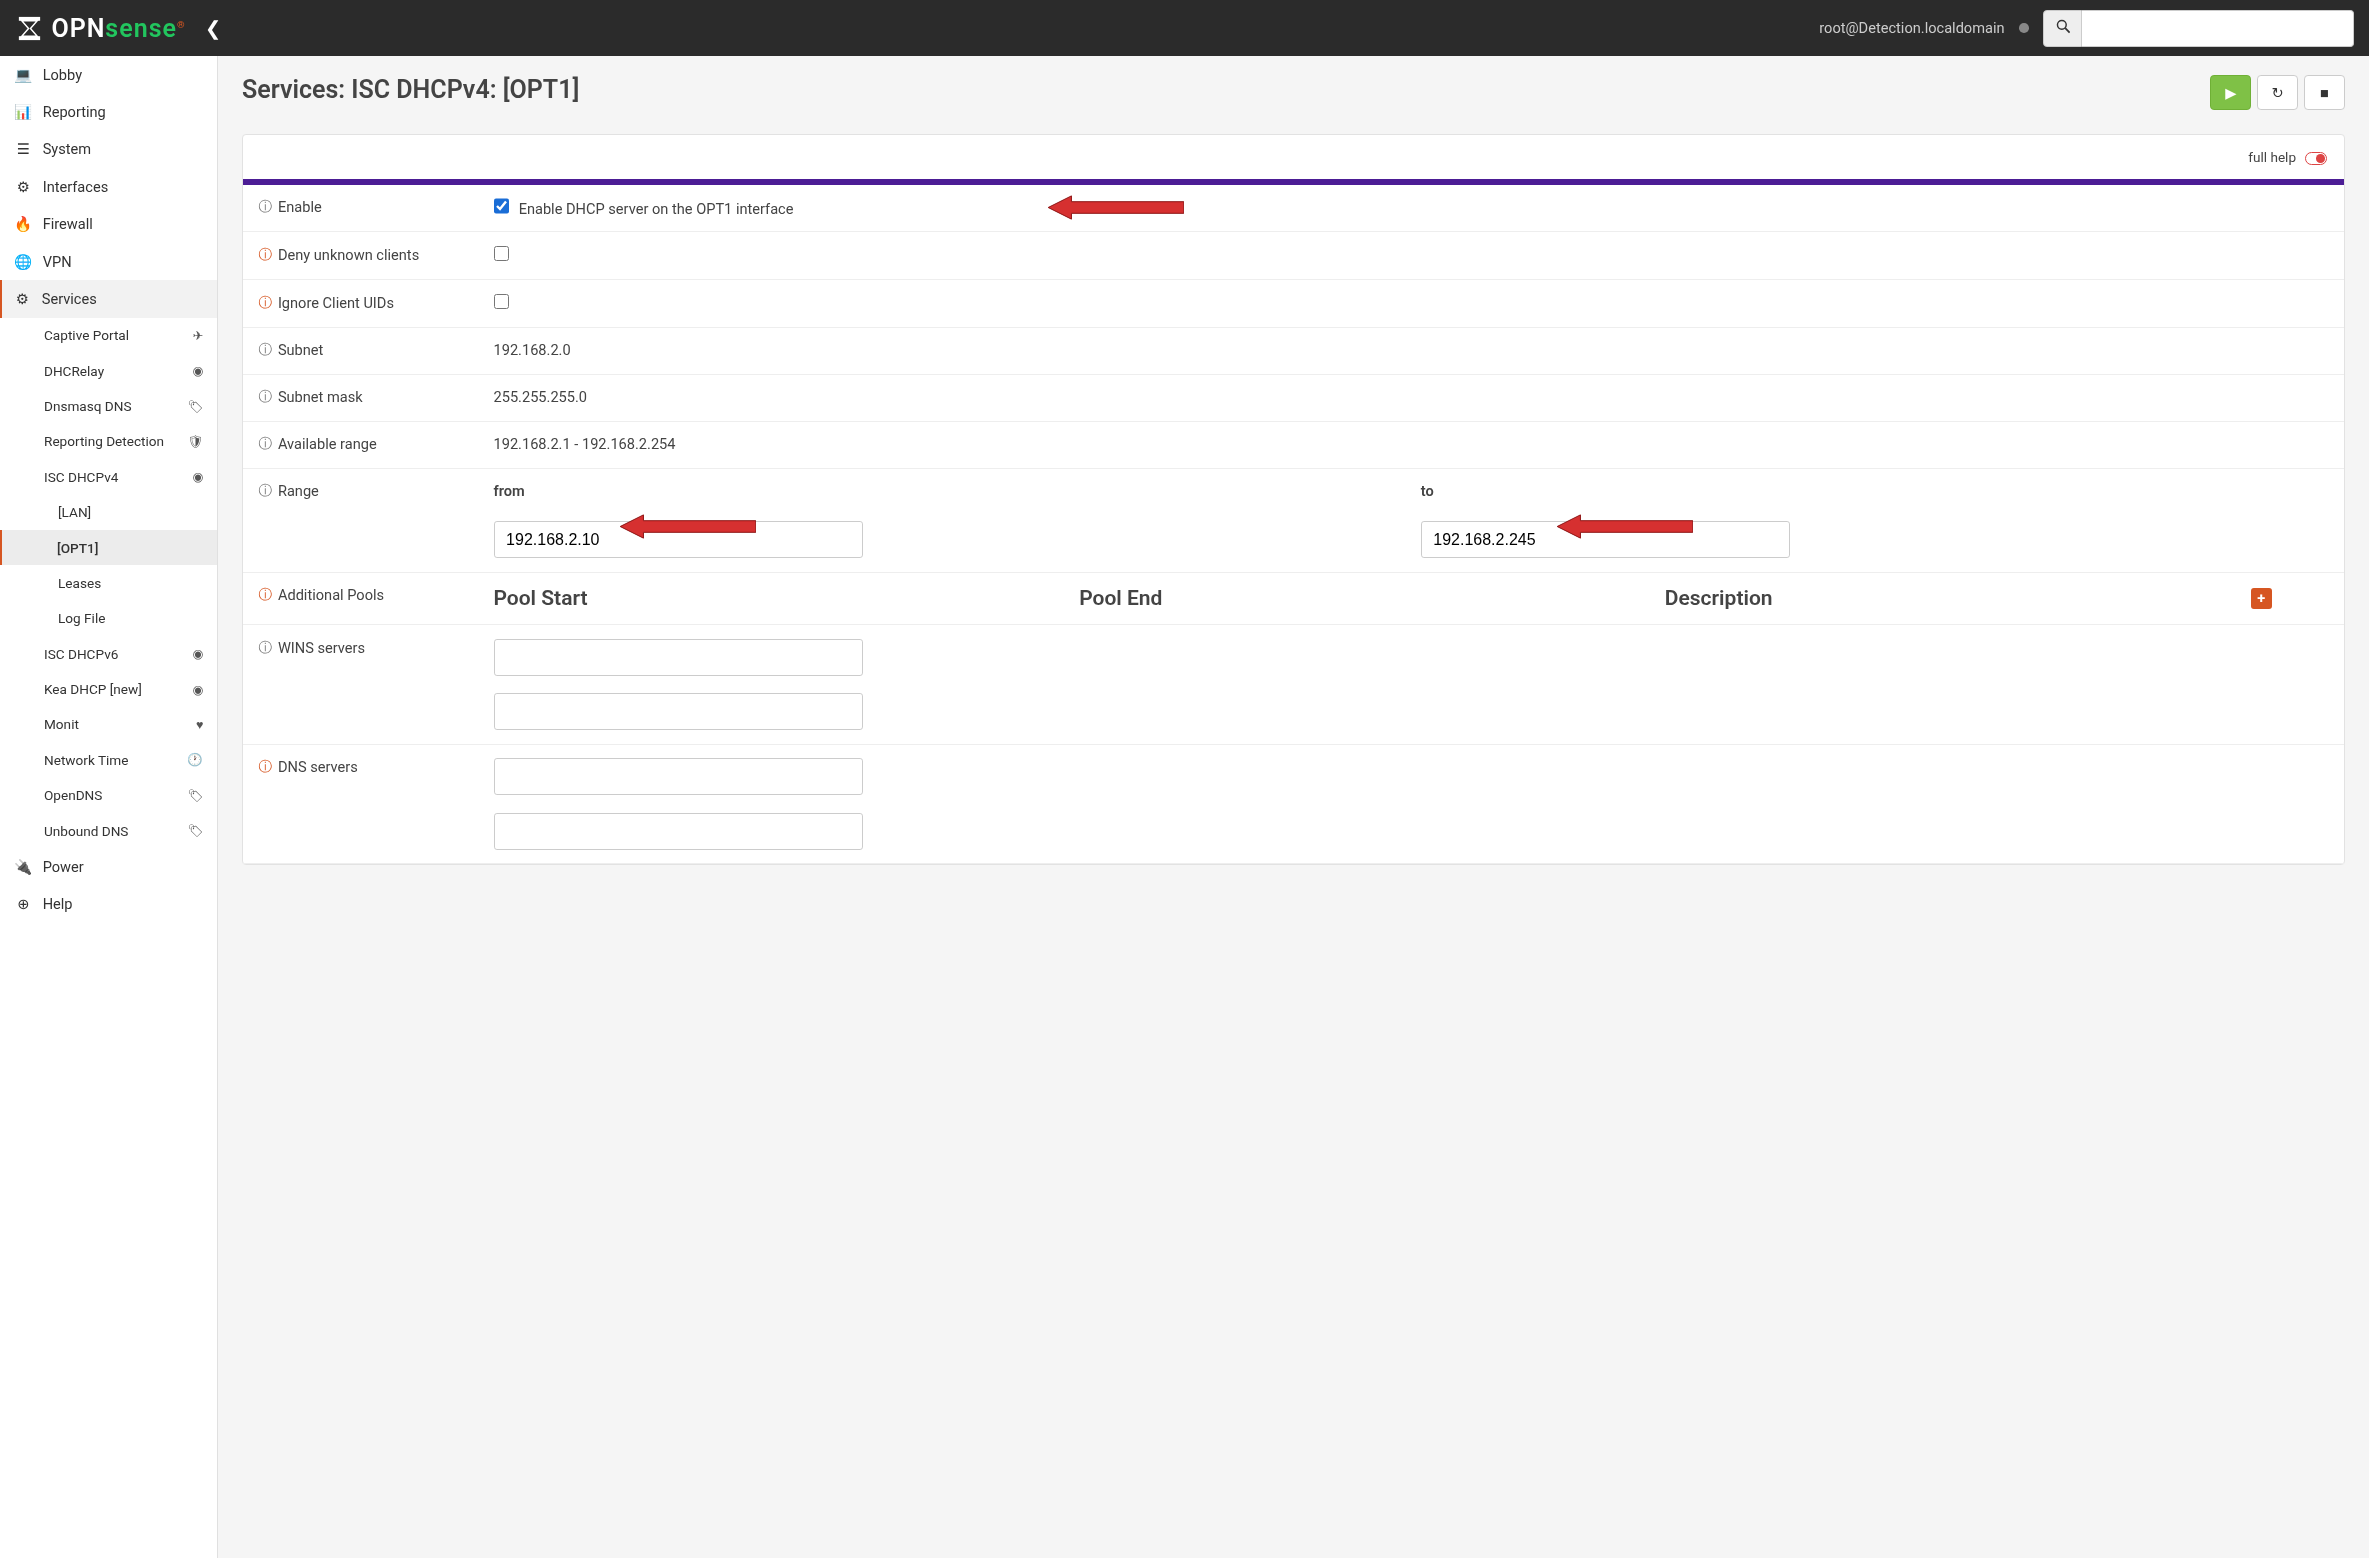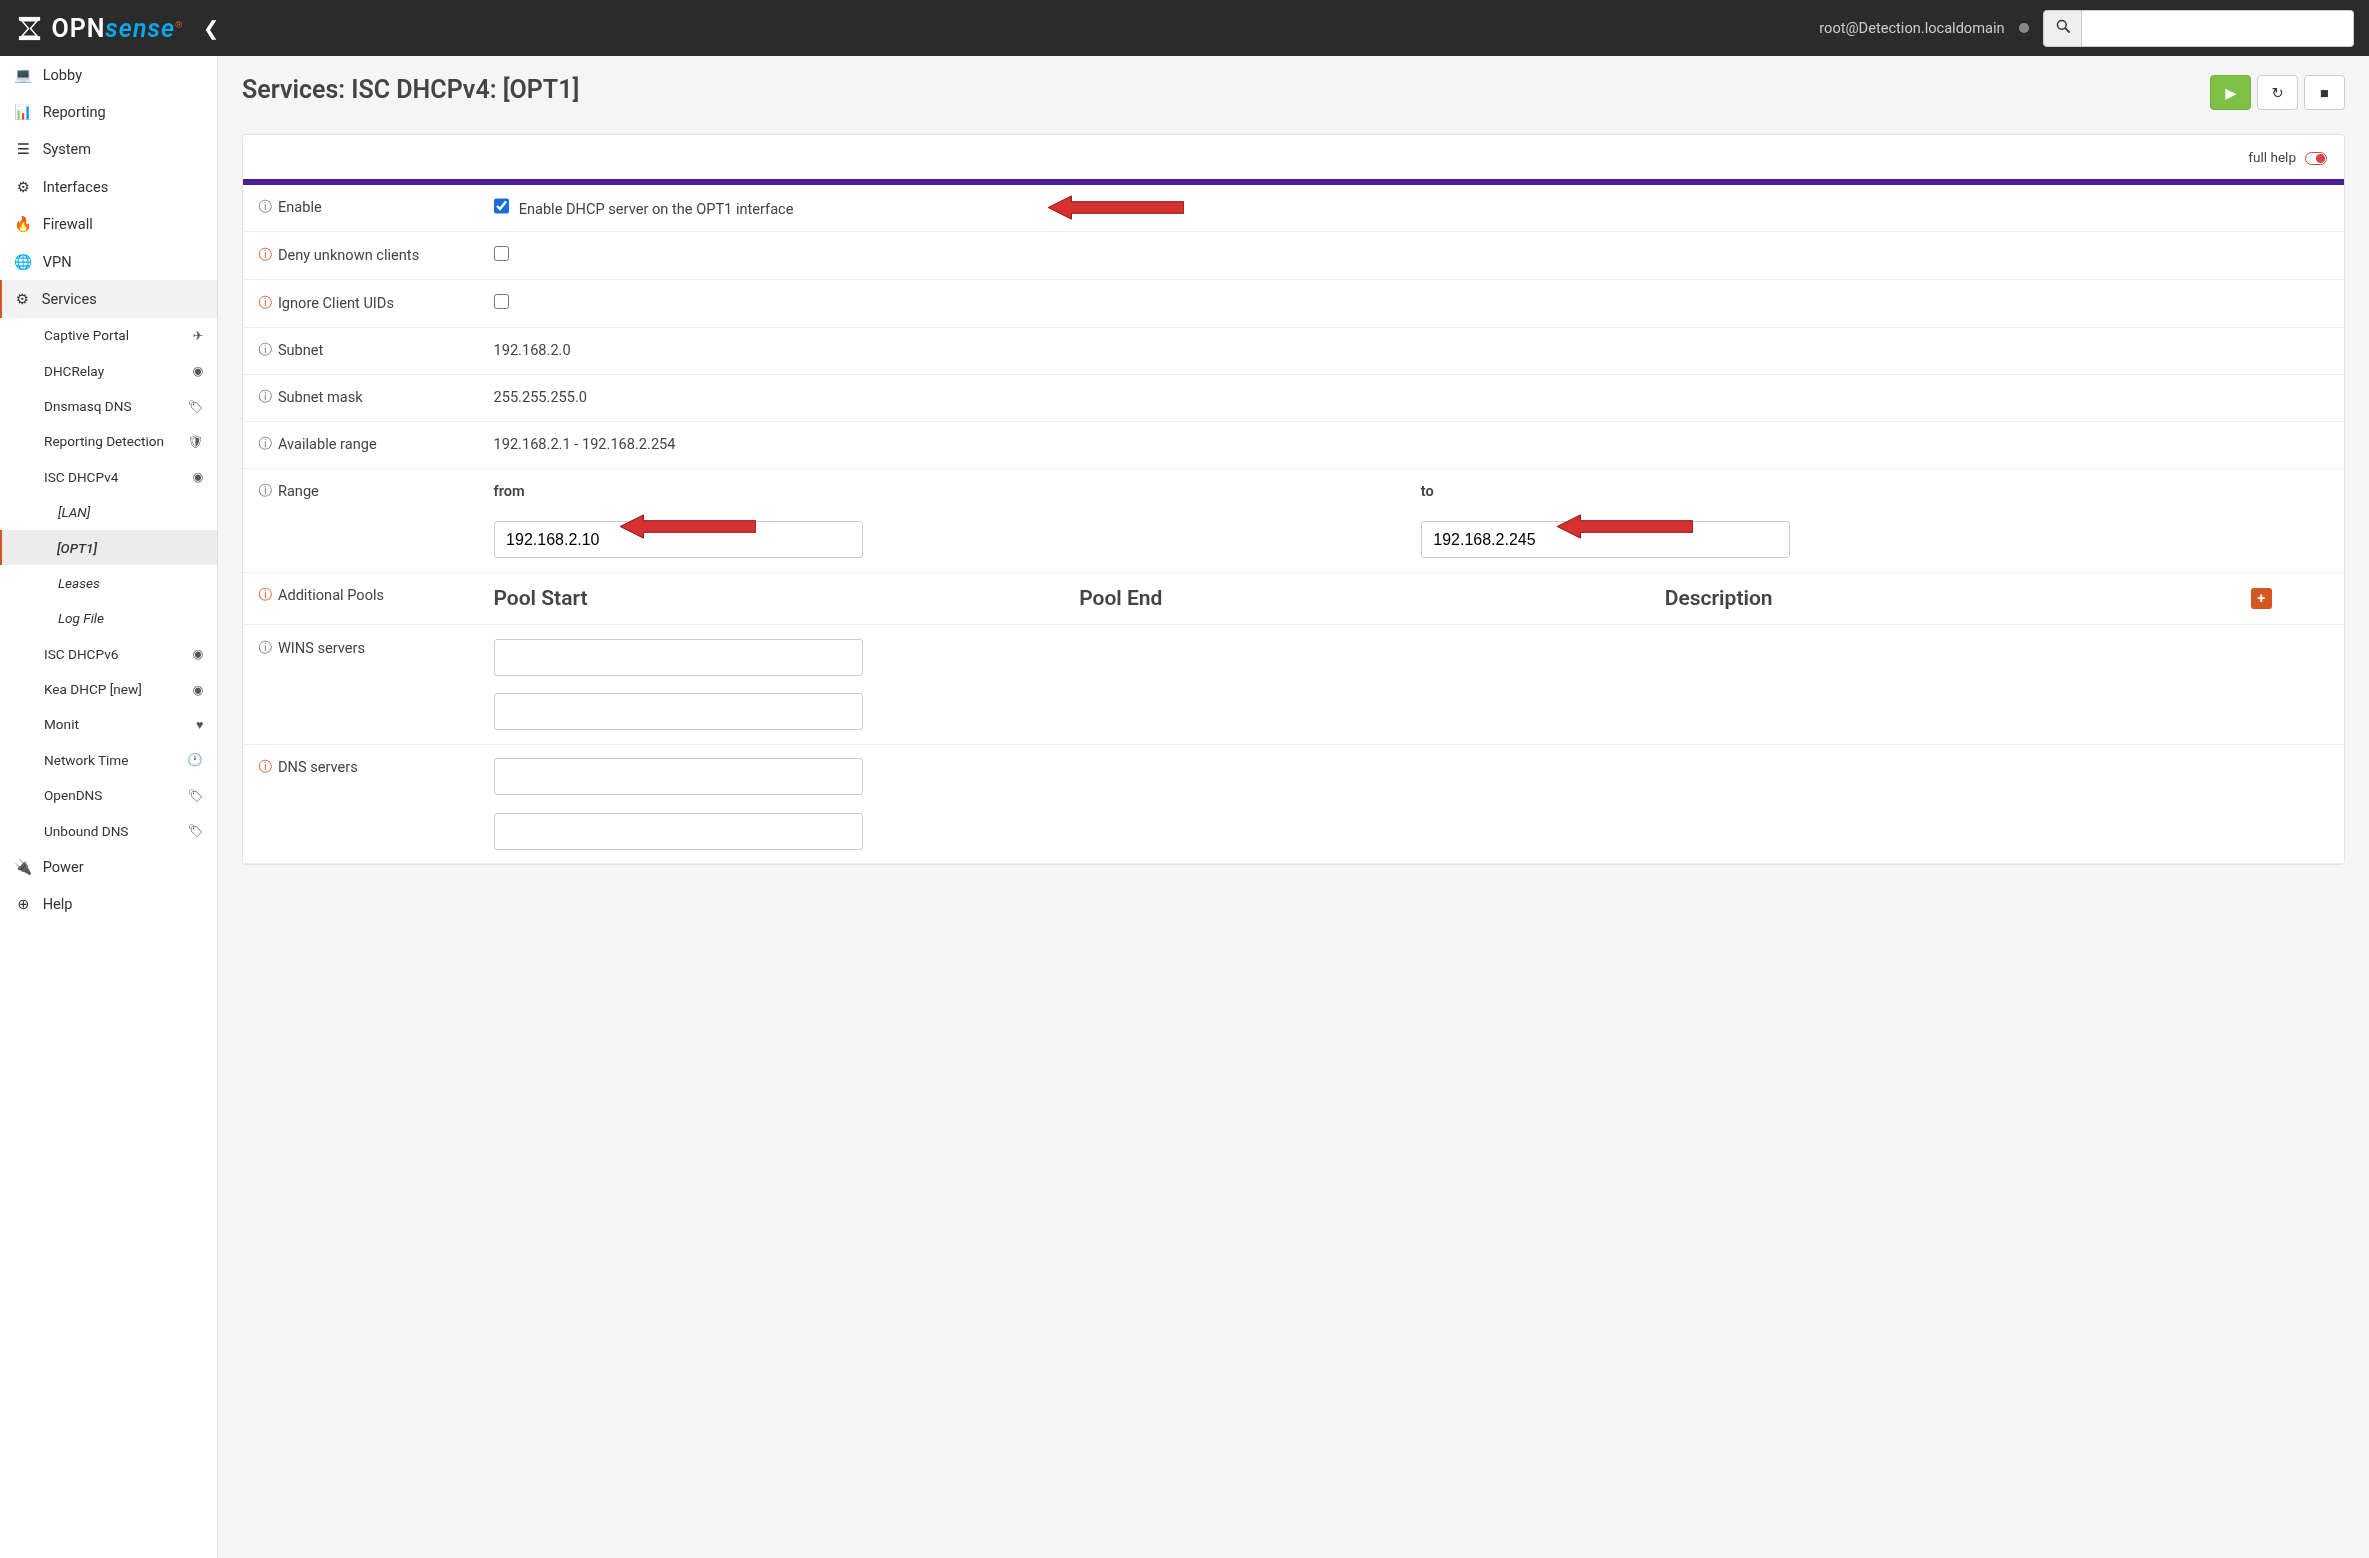--- a/index.html
+++ b/index.html
@@ -4,41 +4,41 @@
 <style>
 * { box-sizing: border-box; margin: 0; padding: 0; }
 body { font-family: -apple-system, BlinkMacSystemFont, "Segoe UI", Roboto, Helvetica, Arial, sans-serif; font-size: 13.6px; color: #333; background: #f5f5f5; }
 
 
 .header { background: #2b2b2b; height: 56px; display: flex; align-items: center; padding: 0 14.6px; }
 .logo { display: flex; align-items: center; gap: 7.8px; }
 .logo-icon { width: 29px; height: 29px; }
 .logo-text { font-size: 25px; font-weight: 600; letter-spacing: 1px; }
 .logo-text .opn { color: #fff; }
-.logo-text .sense { color: #0ea5e9; font-style: italic; }
+.logo-text .sense { color: #22c55e; }
 .logo-text .reg { color: #d65622; font-size: 9.7px; vertical-align: super; }
 .nav-toggle { color: #fff; font-size: 19.4px; margin-left: 19.4px; cursor: pointer; }
 .header-spacer { flex: 1; }
 .user-info { color: #ccc; font-size: 14.6px; margin-right: 14.6px; }
 .status-dot { width: 9.7px; height: 9.7px; border-radius: 50%; background: #888; display: inline-block; margin-right: 14.6px; }
 .search-group { display: flex; }
 .search-btn { width: 39px; height: 37px; background: #eee; border: 1px solid #ccc; border-radius: 3.9px 0 0 3.9px; display: flex; align-items: center; justify-content: center; cursor: pointer; }
 .search-input { width: 272px; height: 37px; border: 1px solid #ccc; border-left: none; border-radius: 0 3.9px 3.9px 0; padding: 0 9.7px; font-size: 13.6px; }
 
 
 .container { display: flex; min-height: calc(100vh - 56px); }
 .sidebar { width: 218px; background: #fff; border-right: 1px solid #e0e0e0; flex-shrink: 0; }
 .main { flex: 1; padding: 19.4px 24px; overflow-x: hidden; }
 
 
 .sb-item { display: flex; align-items: center; padding: 9.7px 13.6px; color: #333; cursor: pointer; font-size: 14.6px; }
 .sb-item.active { border-left: 2.9px solid #d65622; background: #f2f2f2; padding-left: 10.7px; }
 .sb-icon { width: 19.4px; display: inline-flex; justify-content: center; margin-right: 9.7px; font-size: 14.6px; }
 .sb-sub { padding-left: 44px; font-size: 13.6px; }
-.sb-sub.deep { padding-left: 58px; font-style: italic; }
+.sb-sub.deep { padding-left: 58px; }
 .sb-sub.active { background: #ececec; font-weight: 500; padding-left: 55px; border-left: 2.9px solid #d65622; }
 .sb-right-icon { margin-left: auto; font-size: 12.6px; color: #555; }
 
 
 .page-header { display: flex; align-items: flex-start; margin-bottom: 24px; }
 .page-title { font-size: 25px; font-weight: 600; color: #444; }
 .page-actions { margin-left: auto; display: flex; gap: 5.8px; }
 .btn { width: 41px; height: 35px; border: 1px solid #ccc; border-radius: 3.9px; background: #fff; display: flex; align-items: center; justify-content: center; cursor: pointer; font-size: 14.6px; }
 .btn.green { background: #7fc146; border-color: #6fb036; color: #fff; }
 

